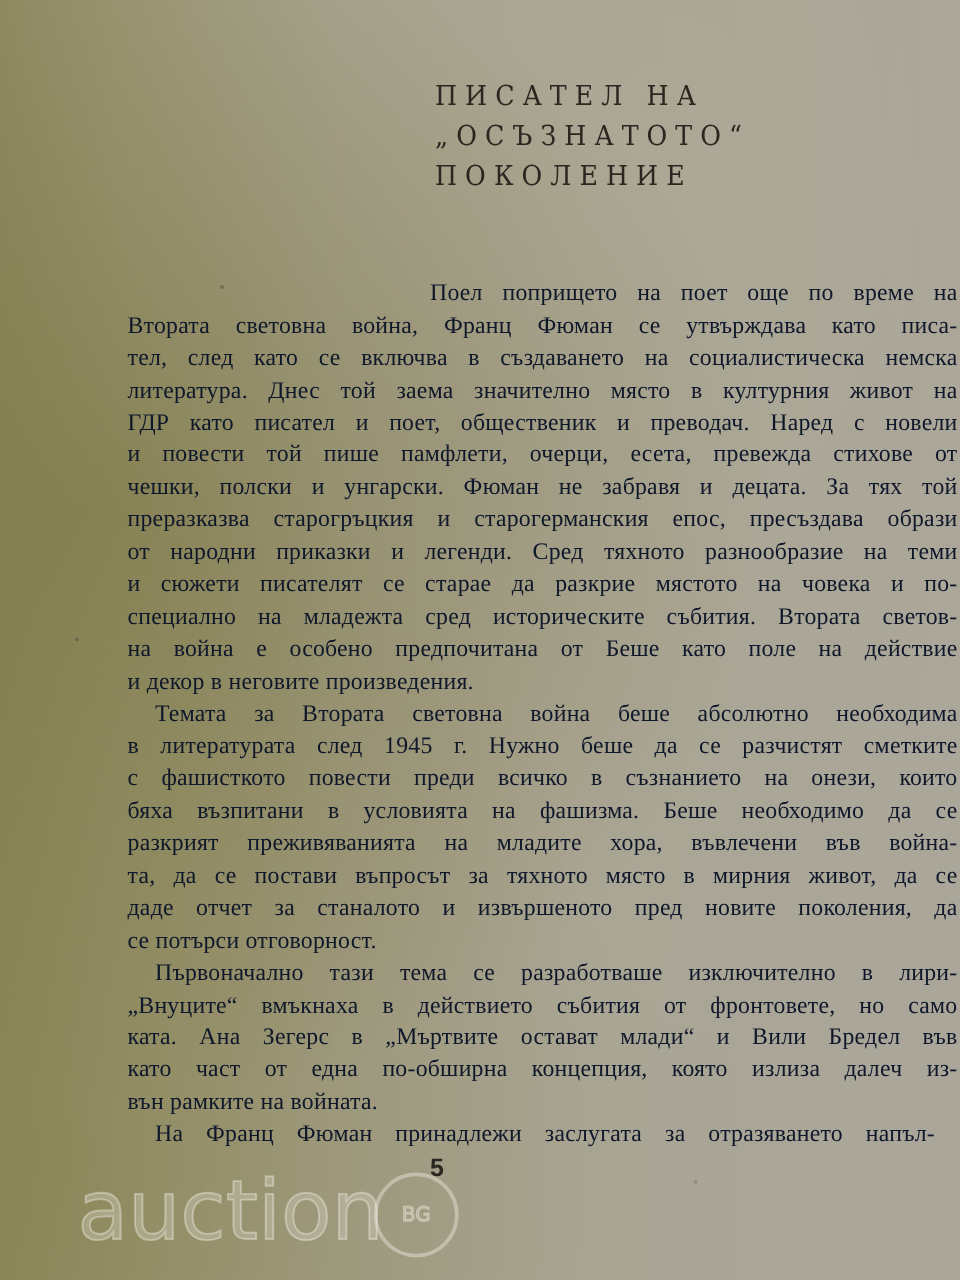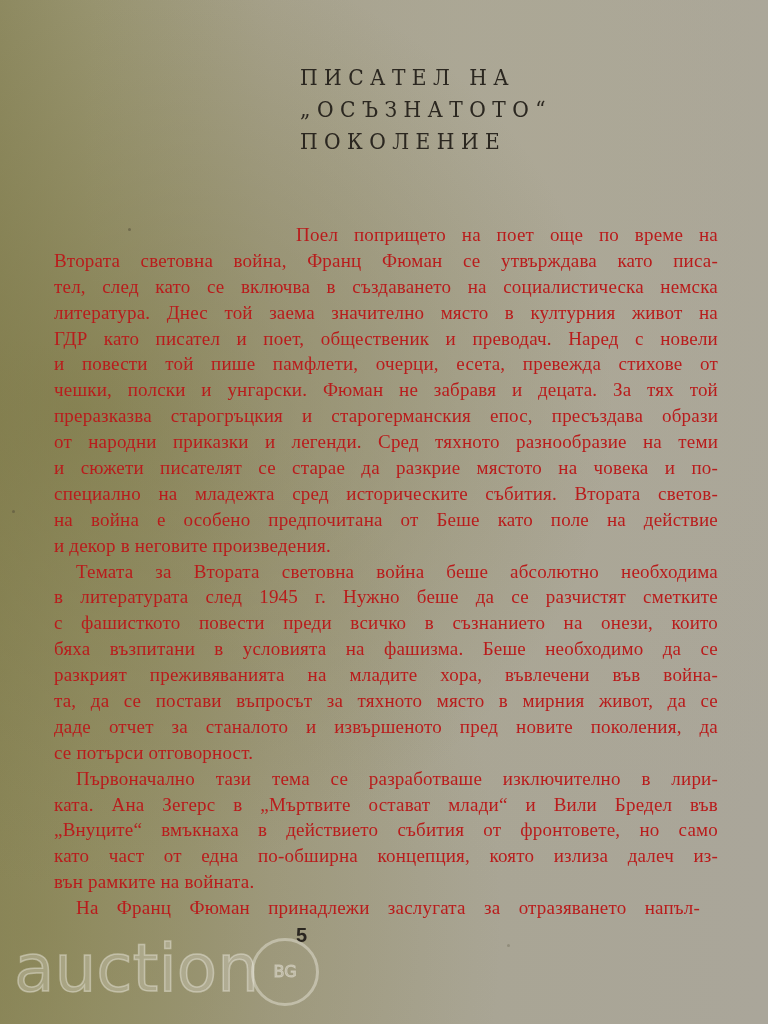--- a/index.html
+++ b/index.html
@@ -15,20 +15,21 @@
         radial-gradient(ellipse at 10% 40%, rgba(120,115,60,0.55) 0%, rgba(120,115,60,0) 55%),
         radial-gradient(ellipse at 5% 90%, rgba(130,125,70,0.45) 0%, rgba(130,125,70,0) 45%),
         radial-gradient(ellipse at 70% 15%, rgba(175,170,150,0.5) 0%, rgba(175,170,150,0) 60%),
         linear-gradient(90deg, #8f8b63 0%, #9a9673 12%, #a5a08a 35%, #a9a594 60%, #aaa69a 100%);
       font-family: "DejaVu Serif", "Liberation Serif", serif;
       color: #2a2620;
     }
     .page {
       position: absolute;
       inset: 0;
+      margin-left: 48px;
     }
     .title-block {
       position: absolute;
       left: 300px;
       top: 62px;
       width: 260px;
     }
     .title-line {
       font-family: "DejaVu Serif", serif;
       font-size: 22px;
@@ -46,21 +47,21 @@
       width: 664px;
     }
     .line {
       font-family: "Liberation Serif", "DejaVu Serif", serif;
       font-size: 19px;
       line-height: 25.9px;
       height: 25.9px;
       white-space: nowrap;
       text-align: justify;
       text-align-last: justify;
-      color: #b91c1c;
+      color: #0f172a;
       letter-spacing: 0.2px;
     }
     .line.last {
       text-align-last: left;
     }
     .line.indent-big {
       padding-left: 242px;
     }
     .line.indent {
       padding-left: 22px;
@@ -136,22 +137,22 @@
     <div class="line last">и декор в неговите произведения.</div>
     <div class="line indent">Темата за Втората световна война беше абсолютно необходима</div>
     <div class="line">в литературата след 1945 г. Нужно беше да се разчистят сметките</div>
     <div class="line">с фашисткото повести преди всичко в съзнанието на онези, които</div>
     <div class="line">бяха възпитани в условията на фашизма. Беше необходимо да се</div>
     <div class="line">разкрият преживяванията на младите хора, въвлечени във война-</div>
     <div class="line">та, да се постави въпросът за тяхното място в мирния живот, да се</div>
     <div class="line">даде отчет за станалото и извършеното пред новите поколения, да</div>
     <div class="line last">се потърси отговорност.</div>
     <div class="line indent">Първоначално тази тема се разработваше изключително в лири-</div>
+    <div class="line">„Внуците“ вмъкнаха в действието събития от фронтовете, но само</div>
     <div class="line">ката. Ана Зегерс в „Мъртвите остават млади“ и Вили Бредел във</div>
-    <div class="line">„Внуците“ вмъкнаха в действието събития от фронтовете, но само</div>
     <div class="line">като част от една по-обширна концепция,  която излиза далеч из-</div>
     <div class="line last">вън рамките на войната.</div>
     <div class="line indent" style="width:624px;font-family:Liberation Serif, serif;">На Франц Фюман принадлежи заслугата за отразяването напъл-</div>
   </div>
 
   <div class="page-number">5</div>
 
   <div class="watermark">
     <span>auction</span>
     <span class="watermark-badge">BG</span>

